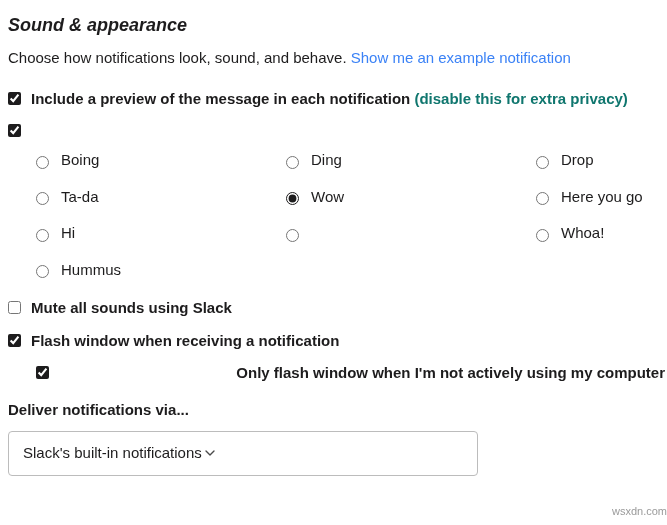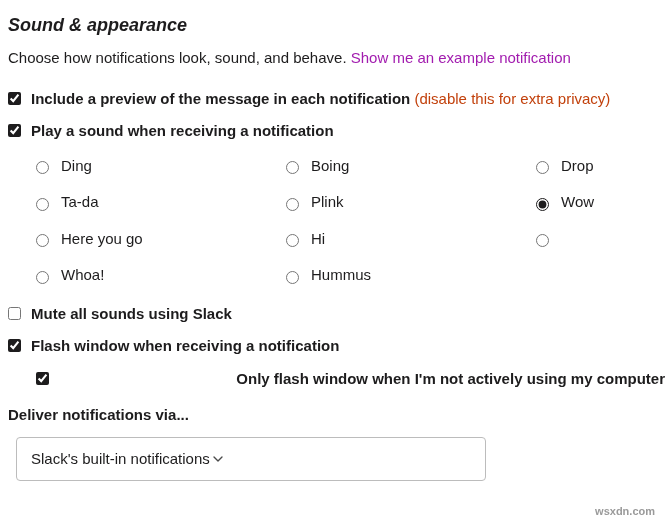--- a/index.html
+++ b/index.html
@@ -16,30 +16,30 @@
       font-size: 18px;
       font-weight: 800;
       margin-bottom: 8px;
       font-style: italic;
     }
     .section-desc {
       font-size: 15px;
       margin-bottom: 18px;
       white-space: nowrap;
     }
-    .link { color: #a21caf; cursor: pointer; }
+    .link { color: #3b82f6; cursor: pointer; }
     .row {
       display: flex;
       align-items: flex-start;
       gap: 10px;
       margin-bottom: 10px;
       white-space: nowrap;
     }
     .row label { font-weight: 700; font-size: 15px; }
-    .row .sub { font-weight: 400; color: #c2410c; }
+    .row .sub { font-weight: 700; color: #0f766e; }
     input[type="checkbox"], input[type="radio"] {
       width: 13px; height: 13px;
       margin-top: 4px;
       accent-color: #1d1c1d;
       cursor: pointer;
     }
     .sounds-grid {
       margin-left: 28px;
       margin-top: 12px;
       margin-bottom: 16px;
@@ -67,75 +67,68 @@
       position: relative;
       width: 470px;
       border: 1px solid #bcbcbc;
       border-radius: 4px;
       padding: 10px 14px;
       display: flex;
       align-items: center;
       justify-content: flex-start;
       cursor: pointer;
       background: #fff;
-      margin-left: 8px;
     }
     .select-wrap span { font-size: 15px; }
     .chevron svg { width: 16px; height: 16px; display:block; }
     .watermark {
       position: fixed;
       bottom: 6px;
-      right: 12px;
+      right: 0;
       font-size: 11px;
       color: #9a9a9a;
       font-family: Arial, sans-serif;
-      font-weight: bold;
     }
   </style>
 </head>
 <body>
 
 <h3 class="section-title">Sound &amp; appearance</h3>
 
 <p class="section-desc">
   <span>Choose how notifications look, sound, and behave. </span><span class="link">Show me an example notification</span>
 </p>
 
 <div class="row">
   <input type="checkbox" id="cb-preview" checked="" style="">
   <label for="cb-preview">
     <span>Include a preview of the message in each notification</span><span class="sub"> (disable this for extra privacy)</span>
   </label>
 </div>
 
 <div class="row">
   <input type="checkbox" id="cb-sound" checked="" style="">
-  <label for="cb-sound">Play a sound when receiving a notification</label>
 </div>
 
 <div class="sounds-grid" id="sounds-grid">
     <label class="sound-option">
       <input type="radio" name="sound" style="">
-      <span>Ding</span>
+      <span>Boing</span>
     </label>
     <label class="sound-option">
       <input type="radio" name="sound" style="">
-      <span>Boing</span>
+      <span>Ding</span>
     </label>
     <label class="sound-option">
       <input type="radio" name="sound" style="">
       <span>Drop</span>
     </label>
     <label class="sound-option">
       <input type="radio" name="sound" style="">
       <span>Ta-da</span>
-    </label>
-    <label class="sound-option">
-      <input type="radio" name="sound" style="">
-      <span>Plink</span>
     </label>
     <label class="sound-option">
       <input type="radio" name="sound" checked="" style="">
       <span>Wow</span>
     </label>
     <label class="sound-option">
       <input type="radio" name="sound" style="">
       <span>Here you go</span>
     </label>
     <label class="sound-option">

